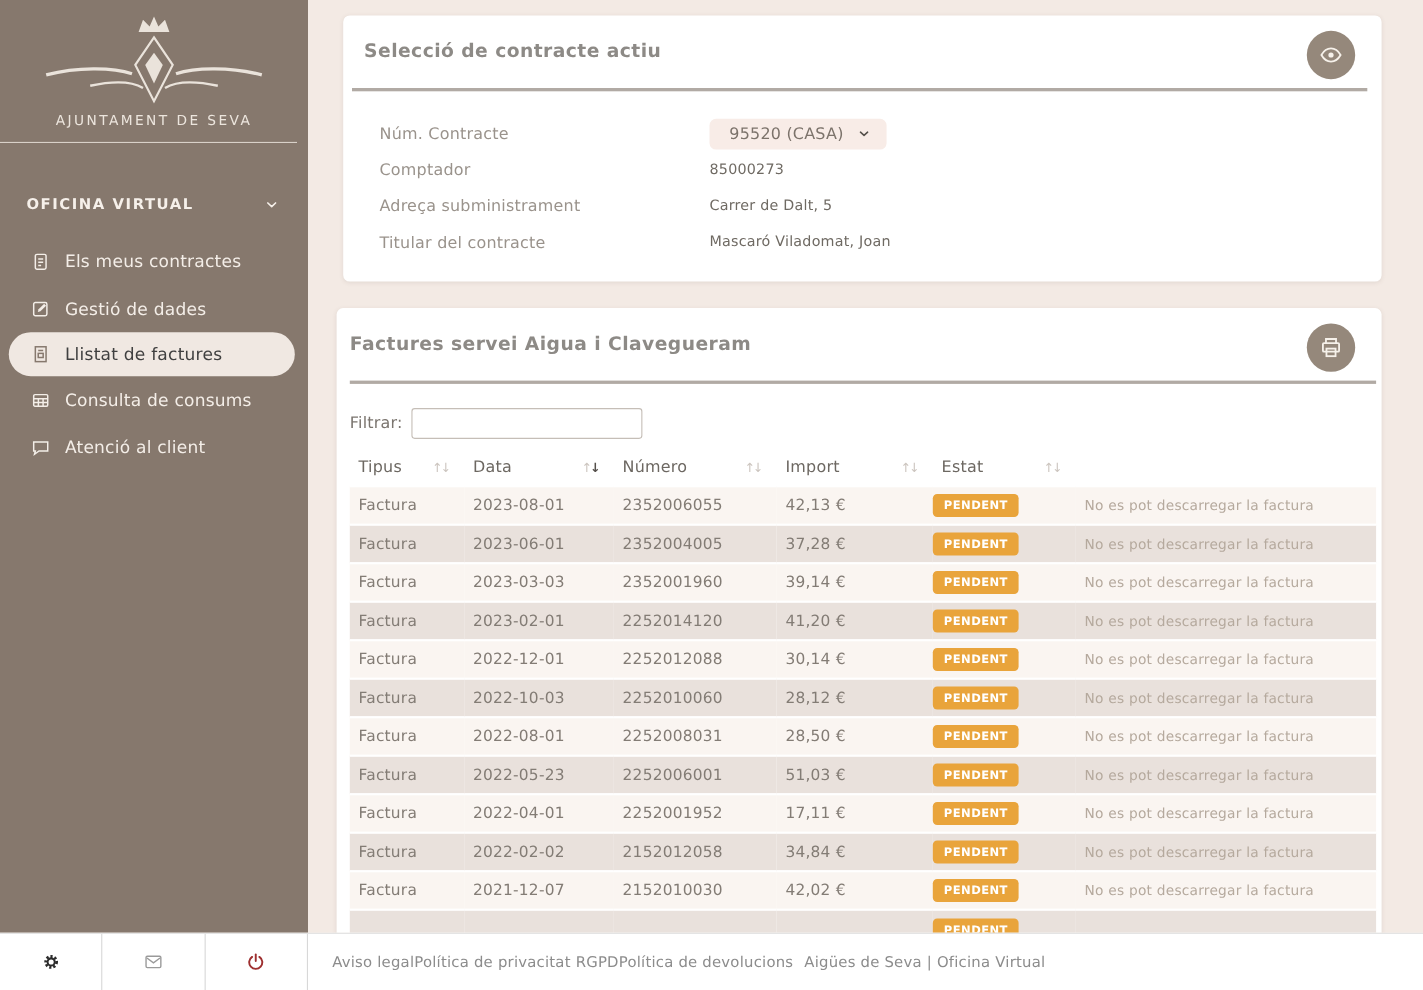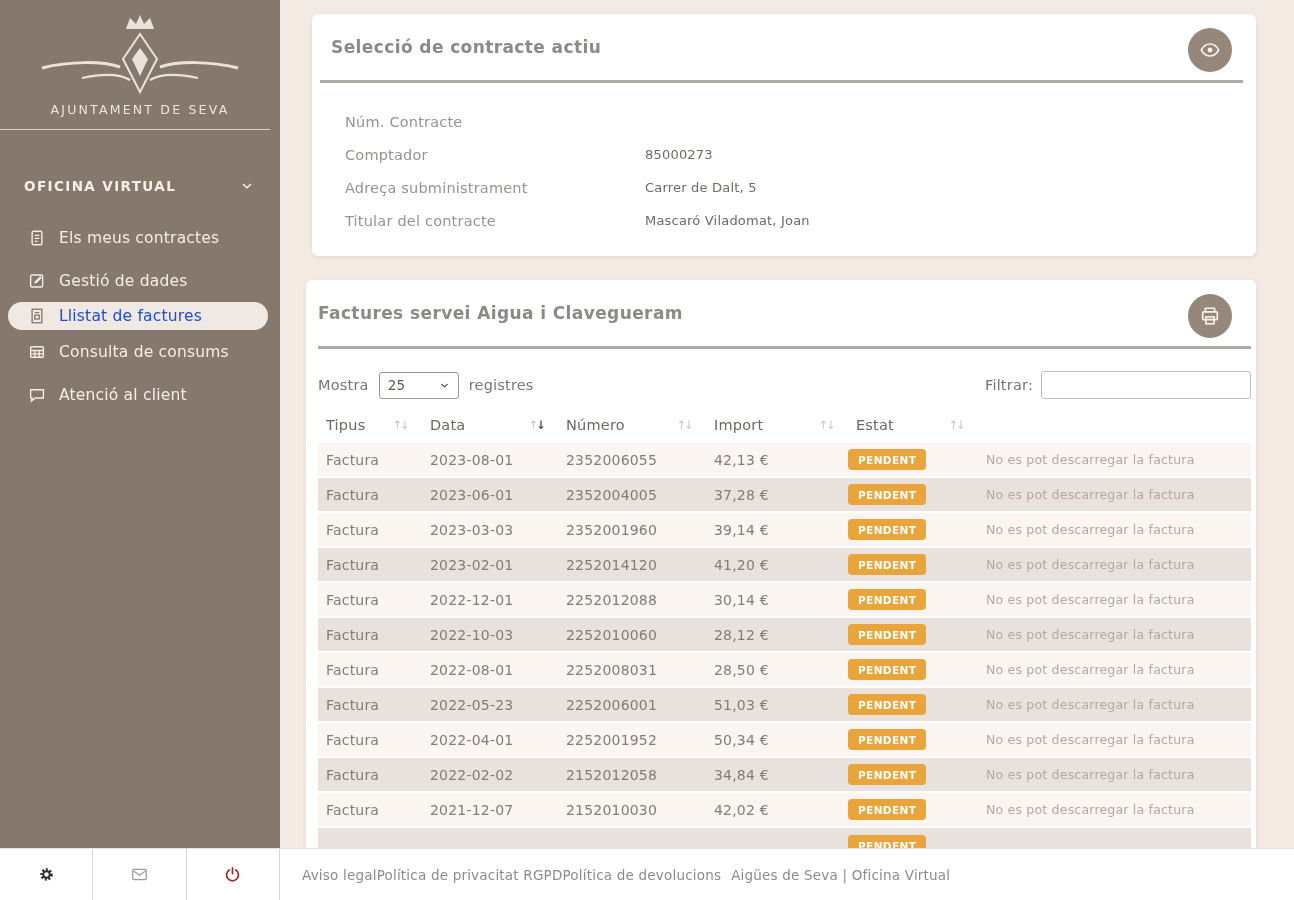--- a/index.html
+++ b/index.html
@@ -12,21 +12,21 @@
   .sidebar { position:absolute; left:0; top:0; width:280px; height:848px; background:#86786d; overflow:hidden; }
   .logo-block { text-align:center; padding-top:12px; }
   .crest { display:block; margin:0 auto; }
   .org-name { color:#ece5dd; font-size:12.5px; letter-spacing:2.2px; margin-top:4px; }
   .logo-divider { border:none; border-top:1.5px solid #d9d1c9; width:270px; margin:12px 0 0 0; }
   .section-header { display:flex; align-items:center; justify-content:space-between; padding:0 26px 0 24px; margin-top:48px; color:#f6f0ea; font-size:13.5px; font-weight:bold; letter-spacing:1.4px; cursor:pointer; }
   .section-header .chev { width:14px; height:14px; color:#f6f0ea; }
   .nav { margin-top:22px; }
   .nav-item { display:flex; align-items:center; height:43px; padding-left:28px; color:#f4eee8; font-size:15.5px; cursor:pointer; }
   .nav-item .nicon { width:18px; height:18px; margin-right:13px; flex:0 0 18px; color:#f4eee8; }
-  .nav-item.active { background:#f0e8e2; color:#1d4ed8; border-radius:22px; margin:0 12px 0 8px; padding-left:20px; height:28px; }
+  .nav-item.active { background:#f0e8e2; color:#404040; border-radius:22px; margin:0 12px 0 8px; padding-left:20px; height:40px; }
   .nav-item.active .nicon { color:#86786d; }
   .nicon svg, .chev svg, .circle-btn svg, .ficon svg { width:100%; height:100%; display:block; }
 
   
   .main { position:absolute; left:280px; top:0; width:1014px; height:848px; overflow:hidden; background:#f3eae4; }
   .card { background:#fff; border-radius:6px; box-shadow:0 1px 4px rgba(90,70,60,.10); }
   .card-contract { margin:14px 38px 0 32px; height:242px; }
   .card-invoices { margin:24px 38px 0 26px; height:600px; }
   .card-head { display:flex; align-items:center; justify-content:space-between; height:66px;font-weight:bold; }
   .card-title { color:#8d8a86; font-size:17px; letter-spacing:.4px; }
@@ -171,20 +171,30 @@
                 <path d="M2.5 12C5 7.5 8.5 5.5 12 5.5S19 7.5 21.5 12C19 16.5 15.5 18.5 12 18.5 8.5 18.5 5 16.5 2.5 12z"></path>
                 <circle cx="12" cy="12" r="2.6" fill="currentColor" stroke="none"></circle>
               </svg>
             </span>
         </button>
       </div>
       <hr class="divider">
       <div class="fields">
         <div class="field-row">
           <div class="field-label">Núm. Contracte</div>
+          <div>
+            <span class="select-pill">
+              <span>95520 (CASA)</span>
+              <span class="chev">
+                  <svg viewBox="0 0 24 24" fill="none" stroke="currentColor" stroke-width="2.6" stroke-linecap="round" stroke-linejoin="round">
+                    <path d="m6 9.5 6 5.5 6-5.5"></path>
+                  </svg>
+                </span>
+            </span>
+          </div>
         </div>
         <div class="field-row">
           <div class="field-label">Comptador</div>
           <div class="field-value">85000273</div>
         </div>
         <div class="field-row">
           <div class="field-label">Adreça subministrament</div>
           <div class="field-value">Carrer de Dalt, 5</div>
         </div>
         <div class="field-row">
@@ -203,32 +213,20 @@
                 <path d="M7 7.5V3.5h10v4"></path>
                 <rect x="4" y="7.5" width="16" height="8.5" rx="1"></rect>
                 <rect x="7.5" y="13" width="9" height="7.5"></rect>
               </svg>
             </span>
         </button>
       </div>
       <hr class="divider">
 
       <div class="controls">
-        <div class="controls-left">
-          <span>Mostra</span>
-          <span class="mini-select">
-            <span>25</span>
-            <span class="chev">
-                <svg viewBox="0 0 24 24" fill="none" stroke="currentColor" stroke-width="2.6" stroke-linecap="round" stroke-linejoin="round">
-                  <path d="m6 9.5 6 5.5 6-5.5"></path>
-                </svg>
-              </span>
-          </span>
-          <span>registres</span>
-        </div>
         <div class="controls-right">
           <span>Filtrar:</span>
           <input class="filter-input" type="text" value="" style="">
         </div>
       </div>
 
       <table class="invoices">
         <colgroup>
             <col style="width:104px">
             <col style="width:136px">
@@ -334,21 +332,21 @@
               <td>2022-05-23</td>
               <td>2252006001</td>
               <td>51,03 €</td>
             <td class="c-estat"><span class="badge">PENDENT</span></td>
             <td class="c-note">No es pot descarregar la factura</td>
           </tr>
           <tr class="inv-row row-light">
             <td>Factura</td>
               <td>2022-04-01</td>
               <td>2252001952</td>
-              <td>50,34 €</td>
+              <td>17,11 €</td>
             <td class="c-estat"><span class="badge">PENDENT</span></td>
             <td class="c-note">No es pot descarregar la factura</td>
           </tr>
           <tr class="inv-row row-dark">
             <td>Factura</td>
               <td>2022-02-02</td>
               <td>2152012058</td>
               <td>34,84 €</td>
             <td class="c-estat"><span class="badge">PENDENT</span></td>
             <td class="c-note">No es pot descarregar la factura</td>

